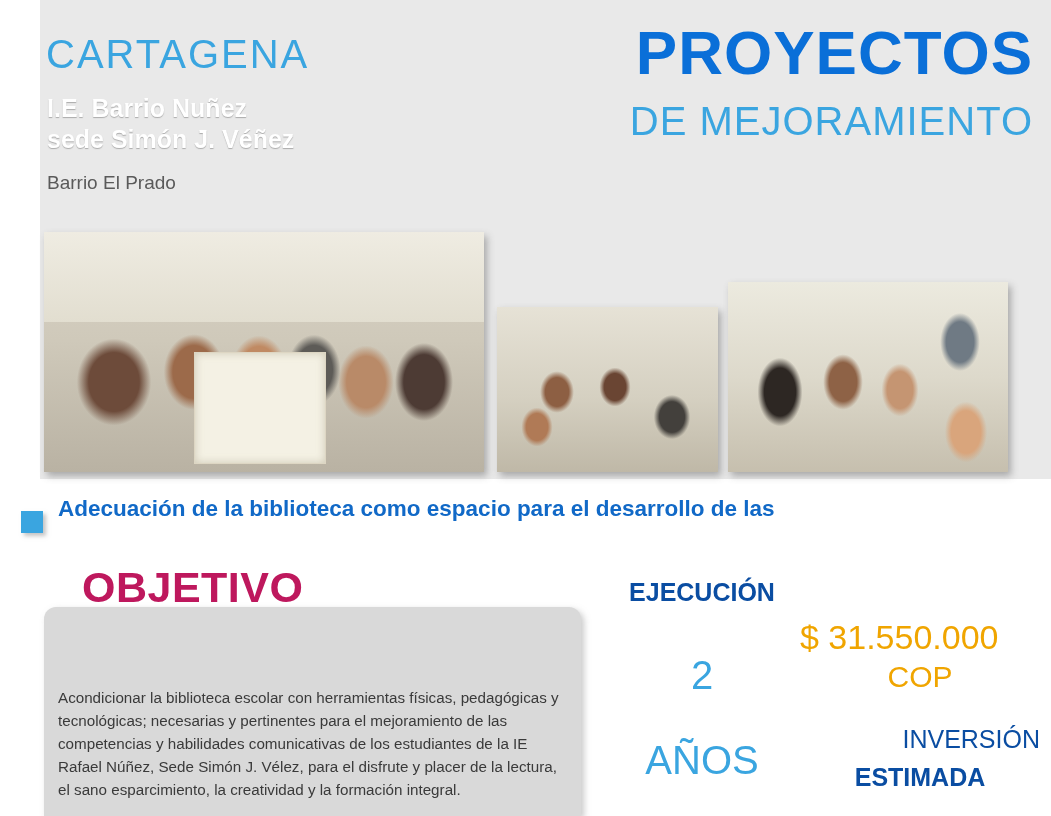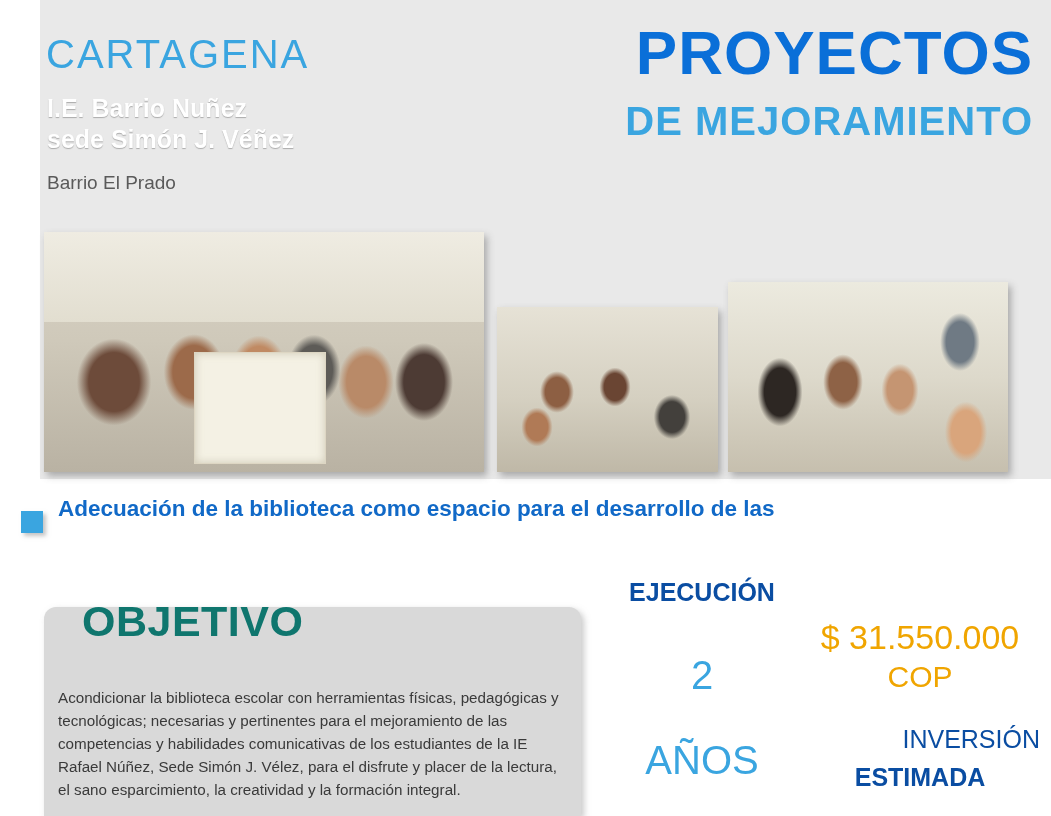--- a/index.html
+++ b/index.html
@@ -70,21 +70,21 @@
     letter-spacing: 1px;
     line-height: 1;
   }
   .mejoramiento {
     position: absolute;
     right: 18px; top: 101px;
     font-size: 40px;
     color: #3aa5e0;
     letter-spacing: 1px;
     line-height: 1;
-    font-weight: 700;
+    font-weight: 400;
   }
   
   .photo {
     position: absolute;
     overflow: hidden;
     background: #b9bfc3;
     box-shadow: 3px 4px 7px rgba(90,90,90,0.45);
   }
   .photo-main {
     left: 44px; top: 232px;
@@ -176,24 +176,24 @@
     position: absolute;
     left: 44px; top: 607px;
     width: 537px;
     height: 209px;
     background: #d9d9d9;
     border-radius: 12px 12px 0 0;
     box-shadow: 3px 3px 6px rgba(150,150,150,0.5);
   }
   .obj-title {
     position: absolute;
-    left: 82px; top: 597px;
+    left: 82px; top: 563px;
     font-size: 43px;
     font-weight: bold;
-    color: #0f766e;
+    color: #be185d;
     letter-spacing: 0.5px;
   }
   .obj-text {
     position: absolute;
     left: 58px; top: 655px;
     width: 505px;
     font-size: 15.2px;
     color: #3a3a3a;
     line-height: 1.52;
     margin-top: 31px;
@@ -227,21 +227,21 @@
     font-size: 40px;
     color: #3aa5e0;
     font-weight: 400;
     line-height: 1;
   }
   
   .money {
     position: absolute;
     left: 800px; top: 620px;
     width: 240px;
-    text-align: center;
+    text-align: left;
     font-size: 34px;
     color: #f0a500;
     font-weight: 400;
     line-height: 1;
   }
   .money-cop {
     position: absolute;
     left: 800px; top: 662px;
     width: 240px;
     text-align: center;

